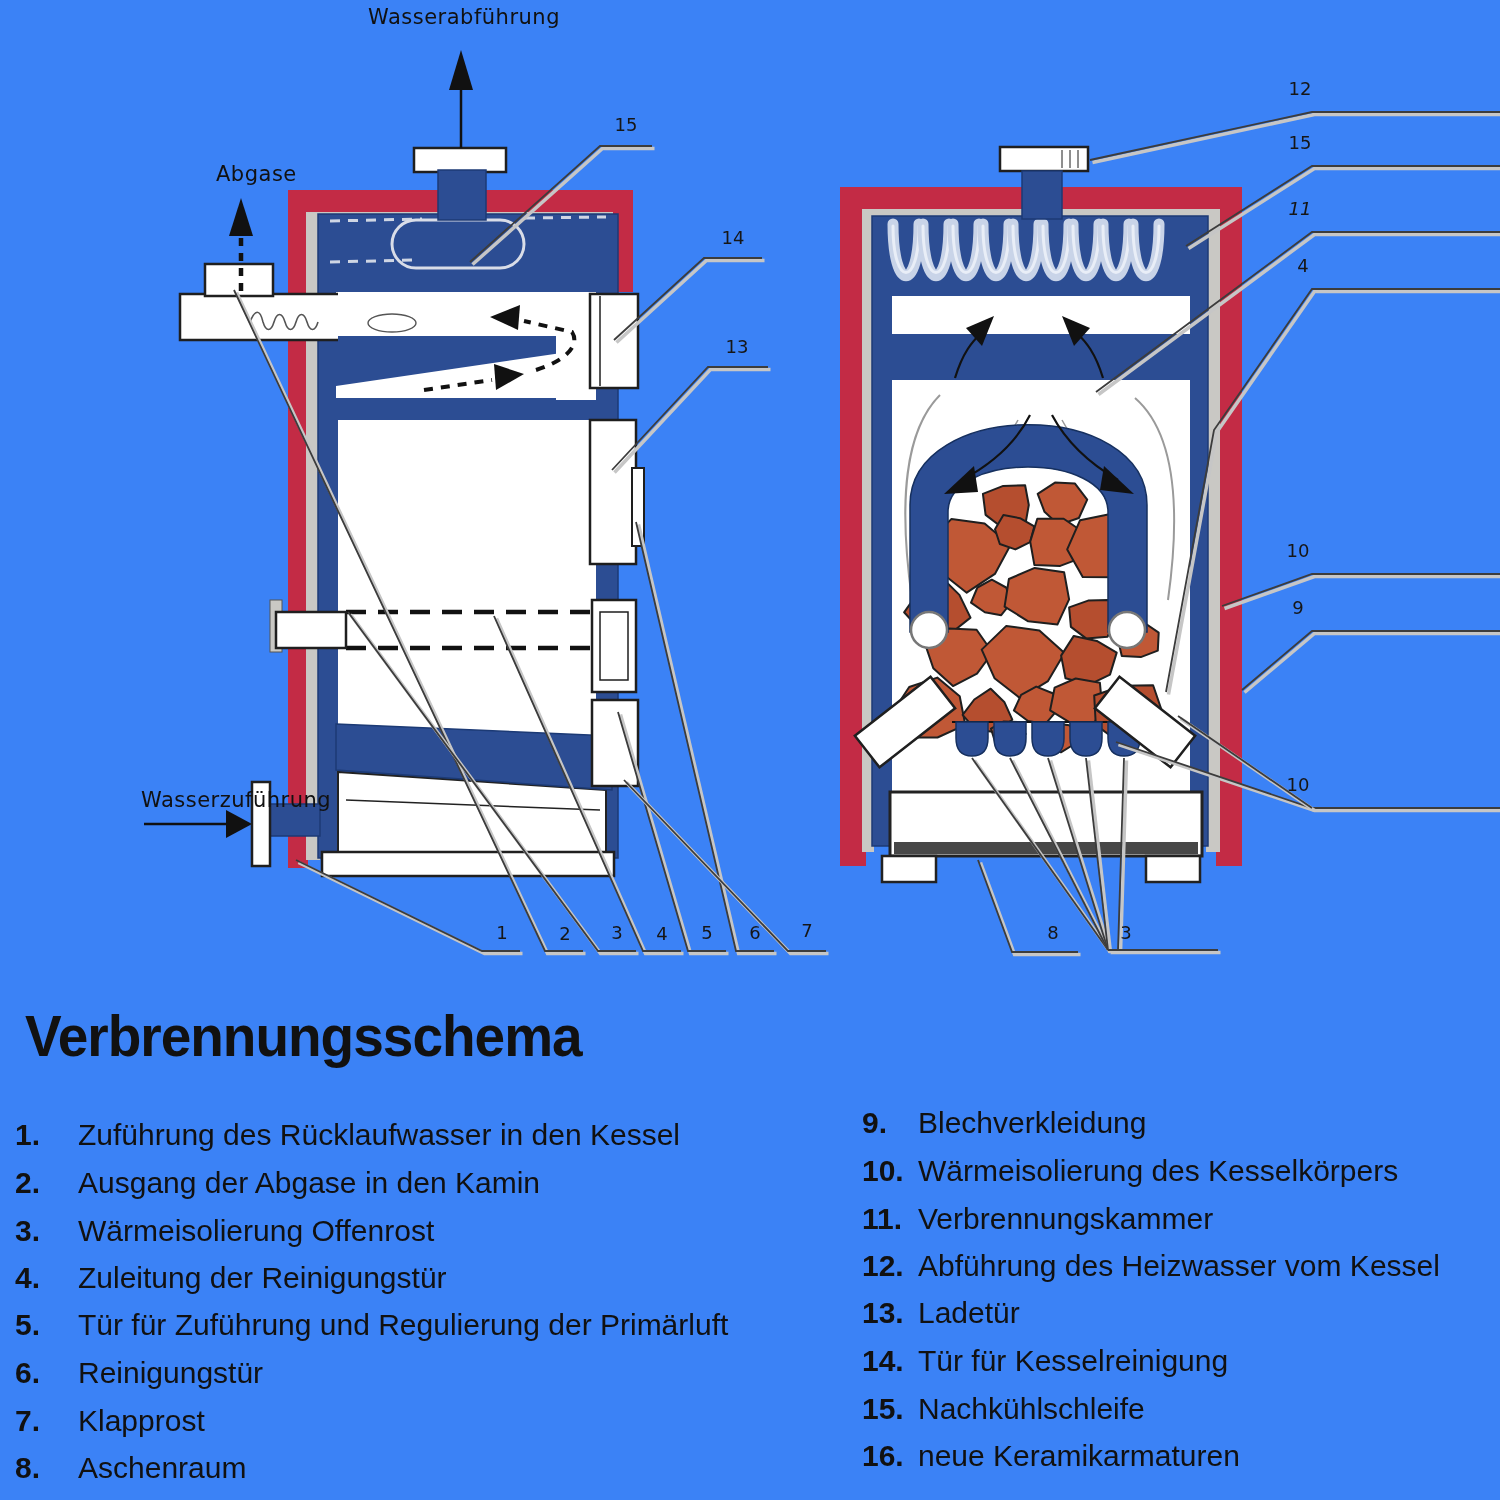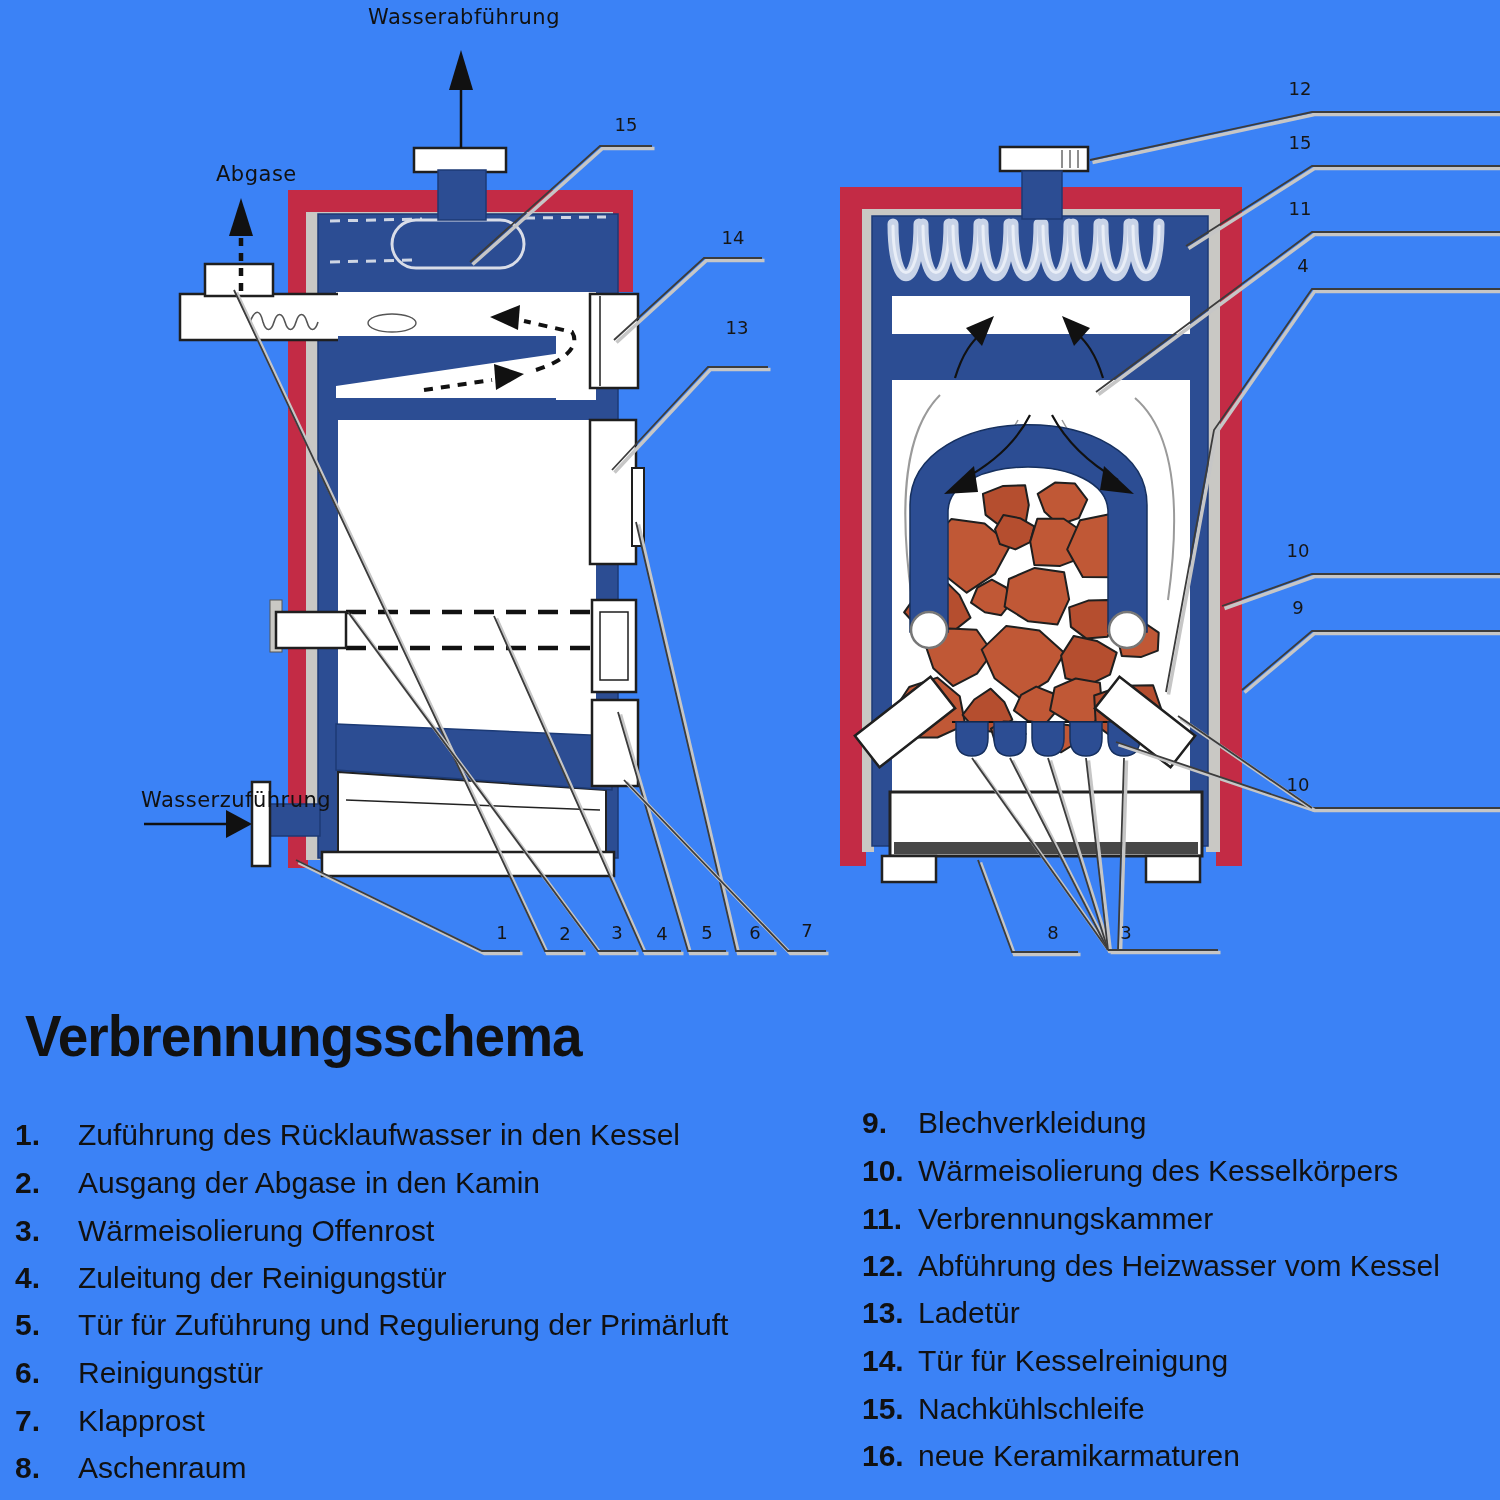--- a/index.html
+++ b/index.html
@@ -247,32 +247,32 @@
         <polyline points="1108,950 1218,950" fill="none" stroke="#3c3c3c" stroke-width="1.8"></polyline>
       </g>
   </svg>
 
   <span class="flow-label" style="left:464px;top:5px;transform:translateX(-50%);">Wasserabführung</span>
   <span class="flow-label" style="left:216px;top:162px;">Abgase</span>
   <span class="flow-label" style="left:141px;top:741px;margin-top:47px;">Wasserzuführung</span>
 
   <span class="co" style="left:626px;top:114px;">15</span>
   <span class="co" style="left:733px;top:227px;">14</span>
-  <span class="co" style="left:737px;top:317px;">13</span>
+  <span class="co" style="left:737px;top:336px;">13</span>
   <span class="co" style="left:502px;top:922px;">1</span>
   <span class="co" style="left:565px;top:923px;">2</span>
   <span class="co" style="left:617px;top:922px;">3</span>
   <span class="co" style="left:662px;top:923px;">4</span>
   <span class="co" style="left:707px;top:922px;">5</span>
   <span class="co" style="left:755px;top:922px;">6</span>
   <span class="co" style="left:807px;top:920px;">7</span>
 
   <span class="co" style="left:1300px;top:78px;">12</span>
   <span class="co" style="left:1300px;top:132px;">15</span>
-  <span class="co" style="left:1300px;top:198px;">11</span>
+  <span class="co" style="left:1300px;top:198px;font-style:italic;">11</span>
   <span class="co" style="left:1303px;top:255px;">4</span>
   <span class="co" style="left:1298px;top:540px;">10</span>
   <span class="co" style="left:1298px;top:597px;">9</span>
   <span class="co" style="left:1298px;top:774px;">10</span>
   <span class="co" style="left:1053px;top:922px;">8</span>
   <span class="co" style="left:1126px;top:922px;">3</span>
 
   <div id="page-title">Verbrennungsschema</div>
 
   <div>

